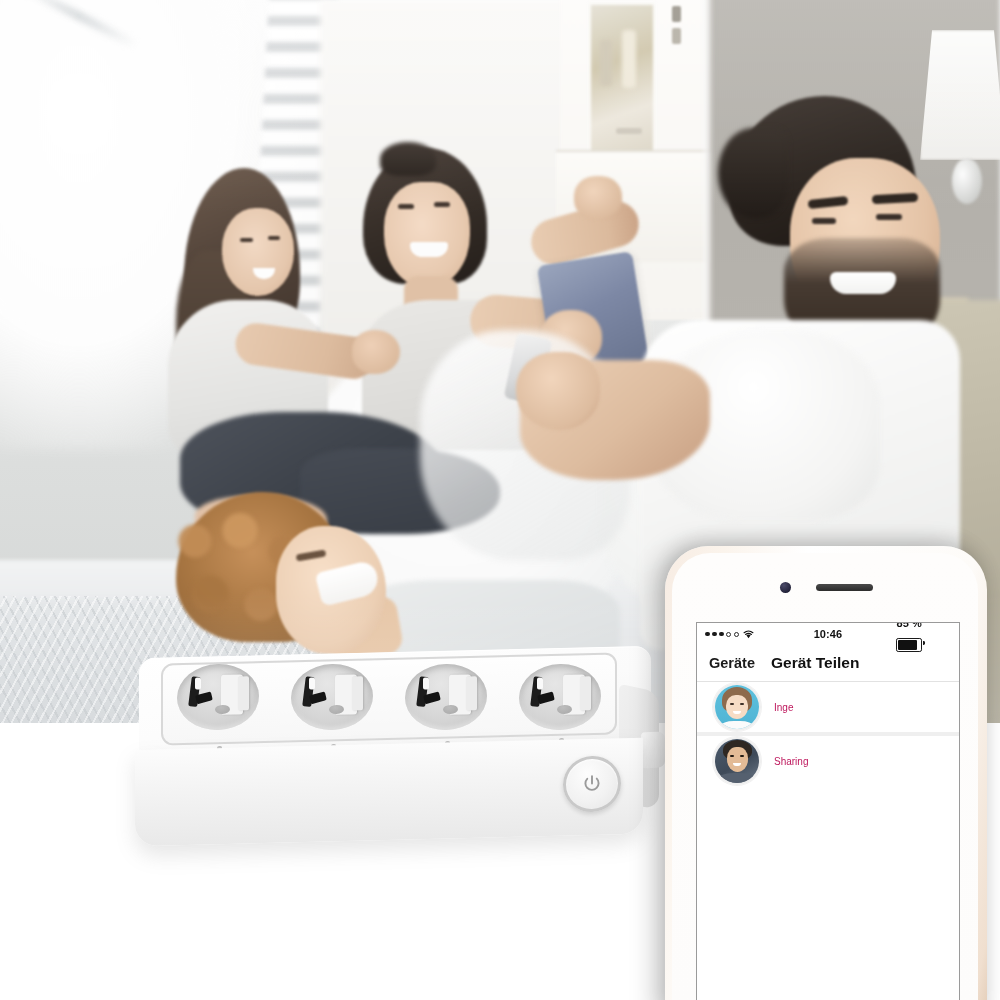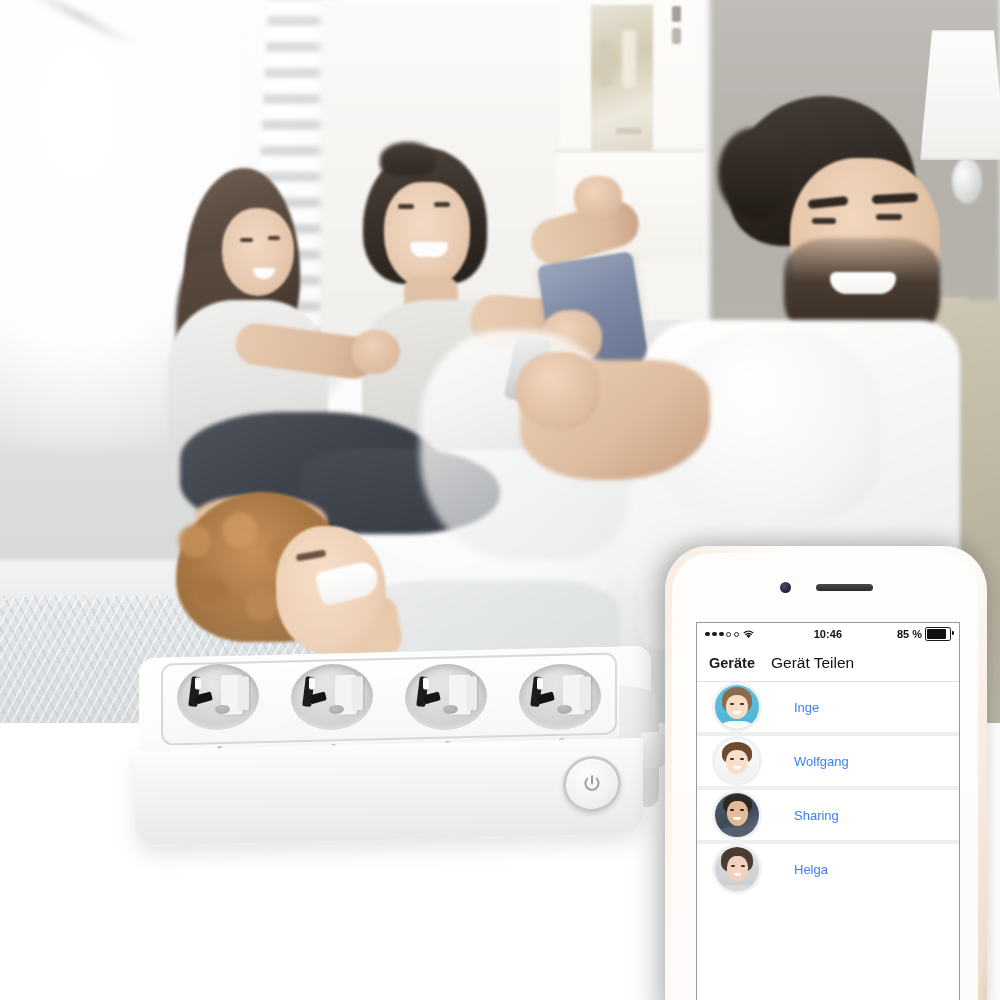--- a/index.html
+++ b/index.html
@@ -540,42 +540,42 @@
     overflow:hidden;
   }
 
   .statusbar {
     height: 22px; display:flex; align-items:center;
     padding: 0 8px; background:#ffffff;
     font-size: 11px; font-weight: bold; color:#111;
   }
   .sb-left { display:flex; align-items:center; gap:3px; width:34%;}
   .sb-center { width:32%; text-align:center; letter-spacing:.1px;}
-  .sb-right { width:34%; display:flex; align-items:center; justify-content:flex-end; gap:3px;}
+  .sb-right { width:34%; display:flex; align-items:center; justify-content:flex-end; gap:9px;flex-direction:column;}
   .dots { display:flex; gap:2.5px; align-items:center; }
   .dot { width:4.5px; height:4.5px; border-radius:50%; background:#1a1a1a;}
   .dot.hollow { background:#fff; border:1px solid #2a2a2a; width:3px; height:3px;}
   .wifi { width:13px; height:10px; }
   .battery {
     width:22px; height:10px; border:1.4px solid #1a1a1a; border-radius:2.2px;
     position:relative; display:flex; align-items:center; padding:1px;
   }
   .battery .fill { height:100%; width:86%; background:#111; border-radius:1px;}
   .battery::after {
     content:""; position:absolute; right:-4px; top:2.6px;
     width:2.4px; height:4px; background:#1a1a1a; border-radius:0 1.4px 1.4px 0;
   }
 
   .navbar {
     height: 36px; background:#ffffff;
     display:flex; align-items:center; gap:16px; padding: 0 12px;
     border-bottom: 1px solid #e2e2e2;
   }
   .nav-back { font-size: 14.5px; font-weight: bold; color:#1a1a1a; }
-  .nav-title { font-size: 15.5px; font-weight: normal; color:#111; }
+  .nav-title { font-size: 15.5px; font-weight: bold; color:#111; }
 
   .section-head {
     background:#efefef;
     padding: 14px 12px 8px;
     border-bottom: 1px solid #e0e0e0;
   }
   .section-head-text {
     font-size: 8.6px; color:#9d9d9d; letter-spacing:.1px;
     white-space:nowrap; overflow:hidden; text-overflow:ellipsis;
   }
@@ -585,21 +585,21 @@
     background:#ffffff; padding: 9px 16px;
     margin-bottom: 4px;
     height: 50px; box-sizing:border-box;
   }
   .avatar {
     width: 44px; height: 44px; border-radius:50%;
     overflow:hidden; position:relative; flex: 0 0 auto;
     border: 2px solid #efefef;
     box-shadow: 0 0 0 1px rgba(0,0,0,.06);
   }
-  .av-name { font-size: 13px; color:#3b82f6;margin-left:20px; }
+  .av-name { font-size: 10px; color:#be185d; }
 
   
   .av-bg { position:absolute; inset:0; }
   .av-a .av-bg { background: linear-gradient(180deg,#5ec0dd 0%,#4fb4d4 100%); }
   .av-b .av-bg { background: linear-gradient(180deg,#fbfbfb 0%,#f0f0f0 100%); }
   .av-c .av-bg { background: linear-gradient(150deg,#4c5c6e 0%,#3e4a59 55%,#6b7786 100%); }
   .av-d .av-bg { background: linear-gradient(180deg,#dfe1e3 0%,#c8ccd0 100%); }
   .av-hair { position:absolute; border-radius:50% 50% 38% 38%; }
   .av-face { position:absolute; border-radius:46% 46% 52% 52%; }
   .av-body { position:absolute; bottom:-4px; border-radius: 40% 40% 0 0; }
@@ -812,58 +812,34 @@
             <span class="av-hair" style="left:7px;  top:2px;  width:30px; height:26px; background:#8d6a4c;"></span>
             <span class="av-face" style="left:11px; top:10px; width:22px; height:24px; background:#f6dcc5;"></span>
             <span class="av-eye" style="left:15px; top:18px;"></span>
             <span class="av-eye" style="left:25px; top:18px;"></span>
             <span class="av-mouth" style="left:18px; top:26px; width:8px;"></span>
             <span class="av-body" style="left:6px; width:32px; height:12px; background:#fbfbfb;"></span>
           </span>
           <span class="av-name">Inge</span>
         </div>
 
-        <div class="user-row">
-          <span class="avatar av-b">
-            <span class="av-bg"></span>
-            <span class="av-hair" style="left:7px;  top:3px;  width:30px; height:22px; background:#6d4b31;"></span>
-            <span class="av-face" style="left:11px; top:11px; width:22px; height:24px; background:#f7dfc9;"></span>
-            <span class="av-eye" style="left:15px; top:19px;"></span>
-            <span class="av-eye" style="left:25px; top:19px;"></span>
-            <span class="av-mouth" style="left:18px; top:27px; width:8px;"></span>
-            <span class="av-body" style="left:5px; width:34px; height:10px; background:#f3f3f3;"></span>
-          </span>
-          <span class="av-name">Wolfgang</span>
-        </div>
 
         <div class="user-row">
           <span class="avatar av-c">
             <span class="av-bg"></span>
             <span class="av-hair" style="left:8px;  top:1px;  width:29px; height:20px; background:#2e2722;"></span>
             <span class="av-face" style="left:12px; top:8px;  width:21px; height:25px; background:#e3bb96;"></span>
             <span class="av-eye" style="left:15px; top:16px; background:#241c15;"></span>
             <span class="av-eye" style="left:25px; top:16px; background:#241c15;"></span>
             <span class="av-mouth" style="left:18px; top:24px; width:8px; background:#fff;"></span>
             <span class="av-body" style="left:3px; width:38px; height:14px; background:#55606f;"></span>
           </span>
           <span class="av-name">Sharing</span>
         </div>
 
-        <div class="user-row">
-          <span class="avatar av-d">
-            <span class="av-bg"></span>
-            <span class="av-hair" style="left:6px;  top:0px;  width:32px; height:26px; background:#4a3c33;"></span>
-            <span class="av-face" style="left:12px; top:9px;  width:21px; height:26px; background:#f2d2bc;"></span>
-            <span class="av-eye" style="left:16px; top:18px;"></span>
-            <span class="av-eye" style="left:26px; top:18px;"></span>
-            <span class="av-mouth" style="left:19px; top:26px; width:7px;"></span>
-            <span class="av-body" style="left:4px; width:36px; height:10px; background:#d8dade;"></span>
-          </span>
-          <span class="av-name">Helga</span>
-        </div>
 
       </div>
     </div>
   </div>
 
   <div class="caption">
   </div>
 
 </div>
 

